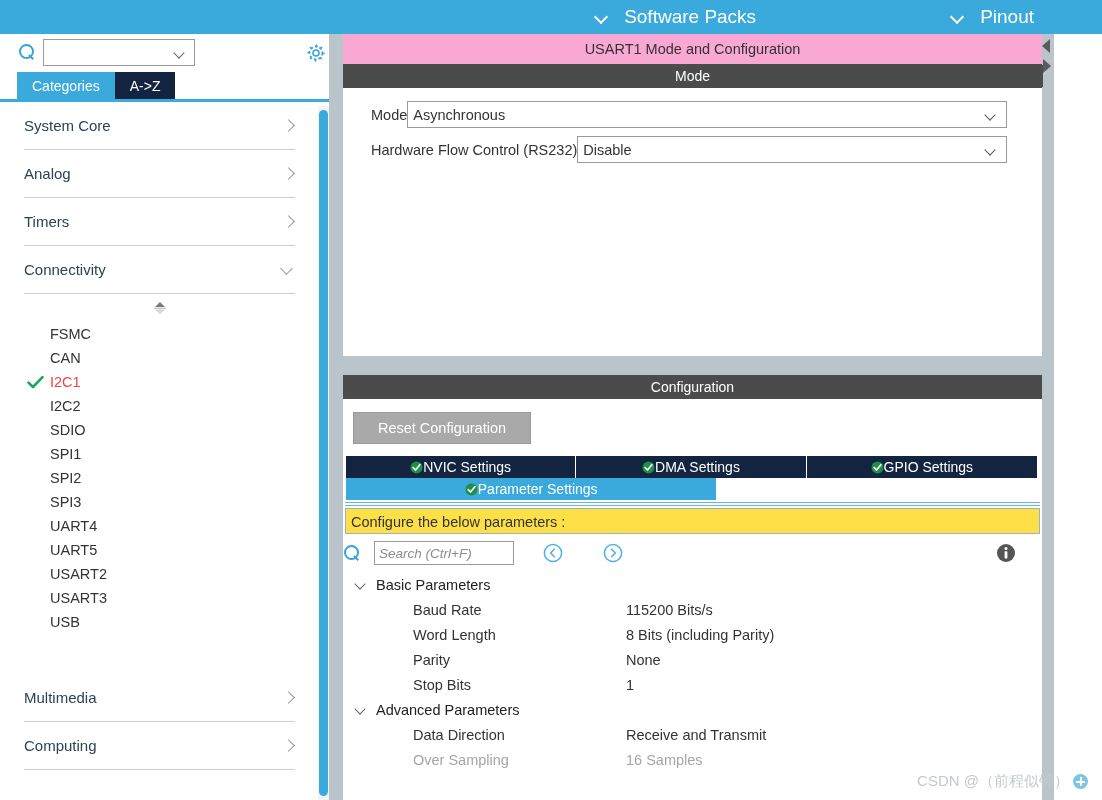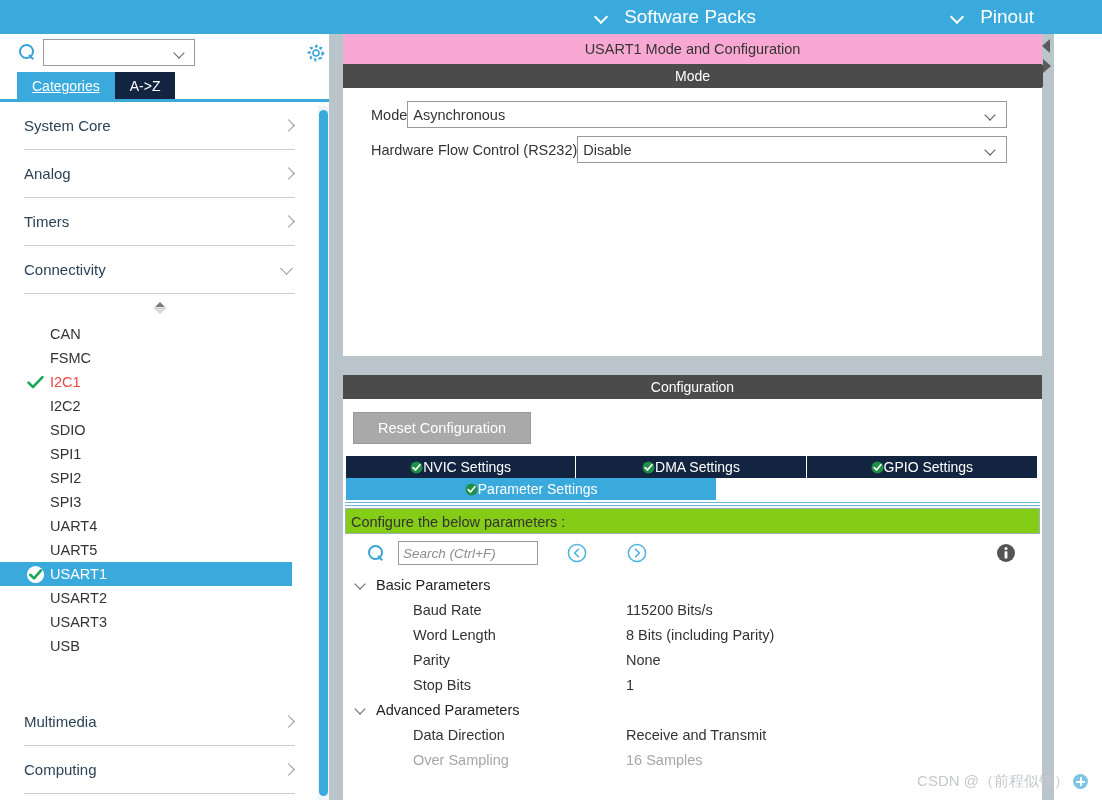--- a/index.html
+++ b/index.html
@@ -78,21 +78,21 @@
   .gear svg { display:block; }
 
   .tabsrow {
     position:absolute; left:0; top:36px; width:334px; height:31px;
     display:flex; align-items:flex-end;
   }
   .ltab {
     height:29px; line-height:29px; padding:0 15px;
     font-size:14px; cursor:pointer; color:#fff;
   }
-  .ltab.active { background:#3aa9dc; margin-left:17px;text-decoration:underline; }
+  .ltab.active { background:#3aa9dc; margin-left:17px; }
   .ltab.inactive { background:#12243f; }
   .tab-underline {
     position:absolute; left:0; top:65px; width:334px; height:3px; background:#3aa9dc;
   }
 
   .catlist {
     position:absolute; left:0; top:68px; width:320px; height:698px;
     background:#ffffff; overflow:hidden;
   }
   .catrow {
@@ -200,27 +200,27 @@
   .tabbar.row2 .ctab:nth-child(2) { width:46.4%; }
   .gck { width:13px; height:13px; flex:none; }
 
   .tabline {
     height:4px; background:#ffffff;
     border-top:1px solid #6ab5d8; border-bottom:1px solid #6ab5d8;
     margin:2px 2px 0 2px;
   }
 
   .cfgbox {
-    margin:2px 2px 0 2px; border:1px solid #9fb0bd; background:#84cc16;
+    margin:2px 2px 0 2px; border:1px solid #9fb0bd; background:#fde047;
     height:26px; line-height:26px; padding-left:5px;
     font-size:14.5px; color:#333;
   }
   .ptoolbar {
     display:flex; align-items:center; height:30px;
-    padding-left:24px; margin-top:4px;
+    padding-left:0; margin-top:4px;
   }
   .psearch {
     width:140px; height:24px; border:1px solid #9a9a9a; background:#fff;
     margin-left:6px; display:flex; align-items:center;
   }
   .psearch input {
     border:0; outline:0; width:134px; height:22px; padding-left:4px;
     font-family:"Liberation Sans", sans-serif; font-size:13.5px;
     font-style:italic; color:#8d8d8d; background:transparent;
   }
@@ -348,25 +348,25 @@
         <svg width="22" height="18" viewBox="0 0 22 18">
           <polygon points="11,3 16,8 6,8" fill="#7b7b7b"></polygon>
           <rect x="5" y="8.6" width="12" height="1.6" fill="#c9c9c9"></rect>
           <polygon points="11,15 16,10.6 6,10.6" fill="#d7d7d7"></polygon>
         </svg>
       </div>
 
       <div class="periphlist">
 
         <div class="periph">
+          <span class="pname">FSMC</span>
+        </div>
+
+        <div class="periph">
           <span class="pname">CAN</span>
-        </div>
-
-        <div class="periph">
-          <span class="pname">FSMC</span>
         </div>
 
         <div class="periph on">
           <span class="ck-plain">
             <svg width="19" height="19" viewBox="0 0 19 19">
               <path d="M2.5 9.6 L7 14 L16.5 4.2" fill="none" stroke="#18a85b" stroke-width="2.6" stroke-linecap="round" stroke-linejoin="round"></path>
             </svg>
           </span>
           <span class="pname">I2C1</span>
         </div>
@@ -386,29 +386,20 @@
         <div class="periph">
           <span class="pname">SPI3</span>
         </div>
         <div class="periph">
           <span class="pname">UART4</span>
         </div>
         <div class="periph">
           <span class="pname">UART5</span>
         </div>
 
-        <div class="periph sel">
-          <span class="ck-circle">
-            <svg width="19" height="19" viewBox="0 0 19 19">
-              <circle cx="9.5" cy="9.5" r="8.6" fill="#ffffff"></circle>
-              <path d="M4.3 9.8 L8 13.4 L15 5.4" fill="none" stroke="#18a85b" stroke-width="2.6" stroke-linecap="round" stroke-linejoin="round"></path>
-            </svg>
-          </span>
-          <span class="pname">USART1</span>
-        </div>
 
         <div class="periph">
           <span class="pname">USART2</span>
         </div>
         <div class="periph">
           <span class="pname">USART3</span>
         </div>
         <div class="periph">
           <span class="pname">USB</span>
         </div>

